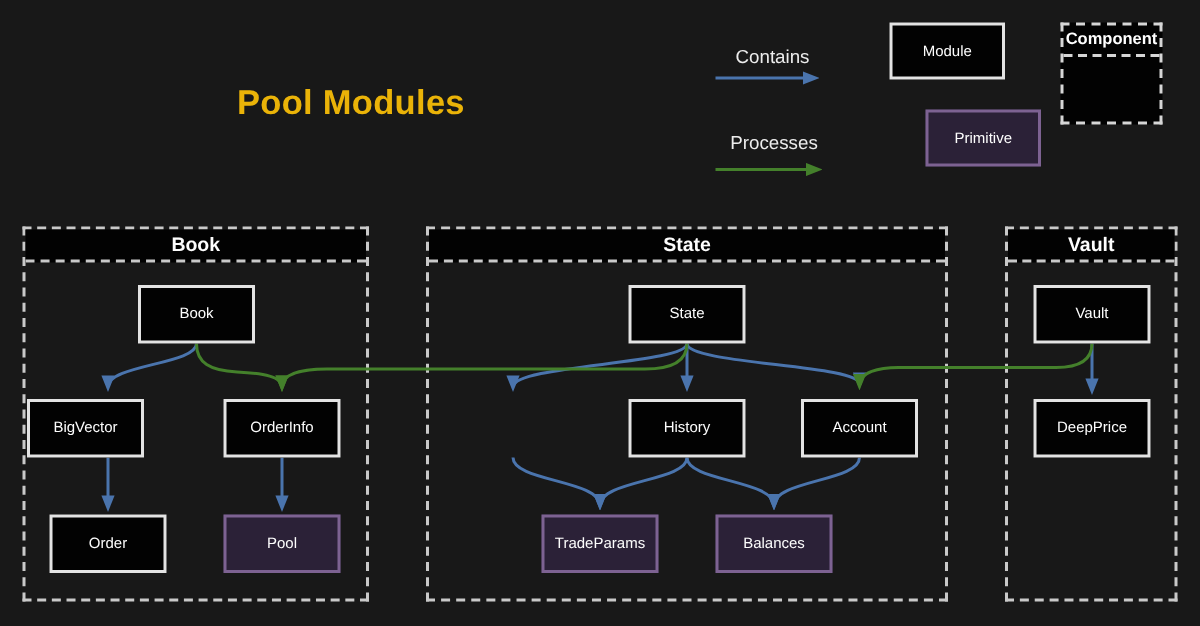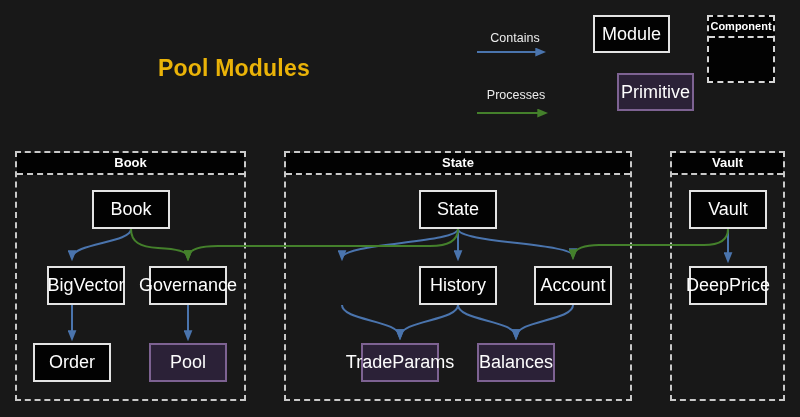--- a/index.html
+++ b/index.html
@@ -21,21 +21,21 @@
 
   .legend-label{
     position:absolute;font-size:12.5px;color:#ececec;text-align:center;
   }
 
   .node{
     position:absolute;width:78px;height:39px;
     background:#020202;border:2px solid #e3e3e3;
     box-sizing:border-box;
     display:flex;align-items:center;justify-content:center;
-    font-size:18px;color:#fdfdfd;white-space:nowrap;
+    font-size:10px;color:#fdfdfd;white-space:nowrap;
   }
   .node.primitive{
     background:#2b2137;border:2px solid #7d6292;
   }
 
   .container{
     position:absolute;top:151px;height:250px;
     border:2px dashed #c9c9c9;box-sizing:border-box;
   }
   .container .container-title{
@@ -116,25 +116,25 @@
     <g stroke="#44802b" stroke-width="2" fill="none">
       <path d="M131,229 C131,242 140,247 158,248 C176,249 188,251 188,258" marker-end="url(#arrow-green)"></path>
       <path d="M458,229 C458,241 448,246 430,246 L218,246 C202,246 188,249 188,258" marker-end="url(#arrow-green)"></path>
       <path d="M728,229 C728,240 719,245 704,245 L599,245 C586,245 573,248 573,257" marker-end="url(#arrow-green)"></path>
     </g>
   </svg>
 
   <div class="node" style="left:92px;top:190px;">
     <span>Book</span>
   </div>
-  <div class="node" style="left:47px;top:266px;">
+  <div class="node" style="left:18px;top:266px;">
     <span>BigVector</span>
   </div>
   <div class="node" style="left:149px;top:266px;">
-    <span>Governance</span>
+    <span>OrderInfo</span>
   </div>
   <div class="node" style="left:33px;top:343px;text-align:center;">
     <span>Order</span>
   </div>
   <div class="node primitive" style="left:149px;top:343px;">
     <span>Pool</span>
   </div>
 
   <div class="node" style="left:419px;top:190px;">
     <span>State</span>

